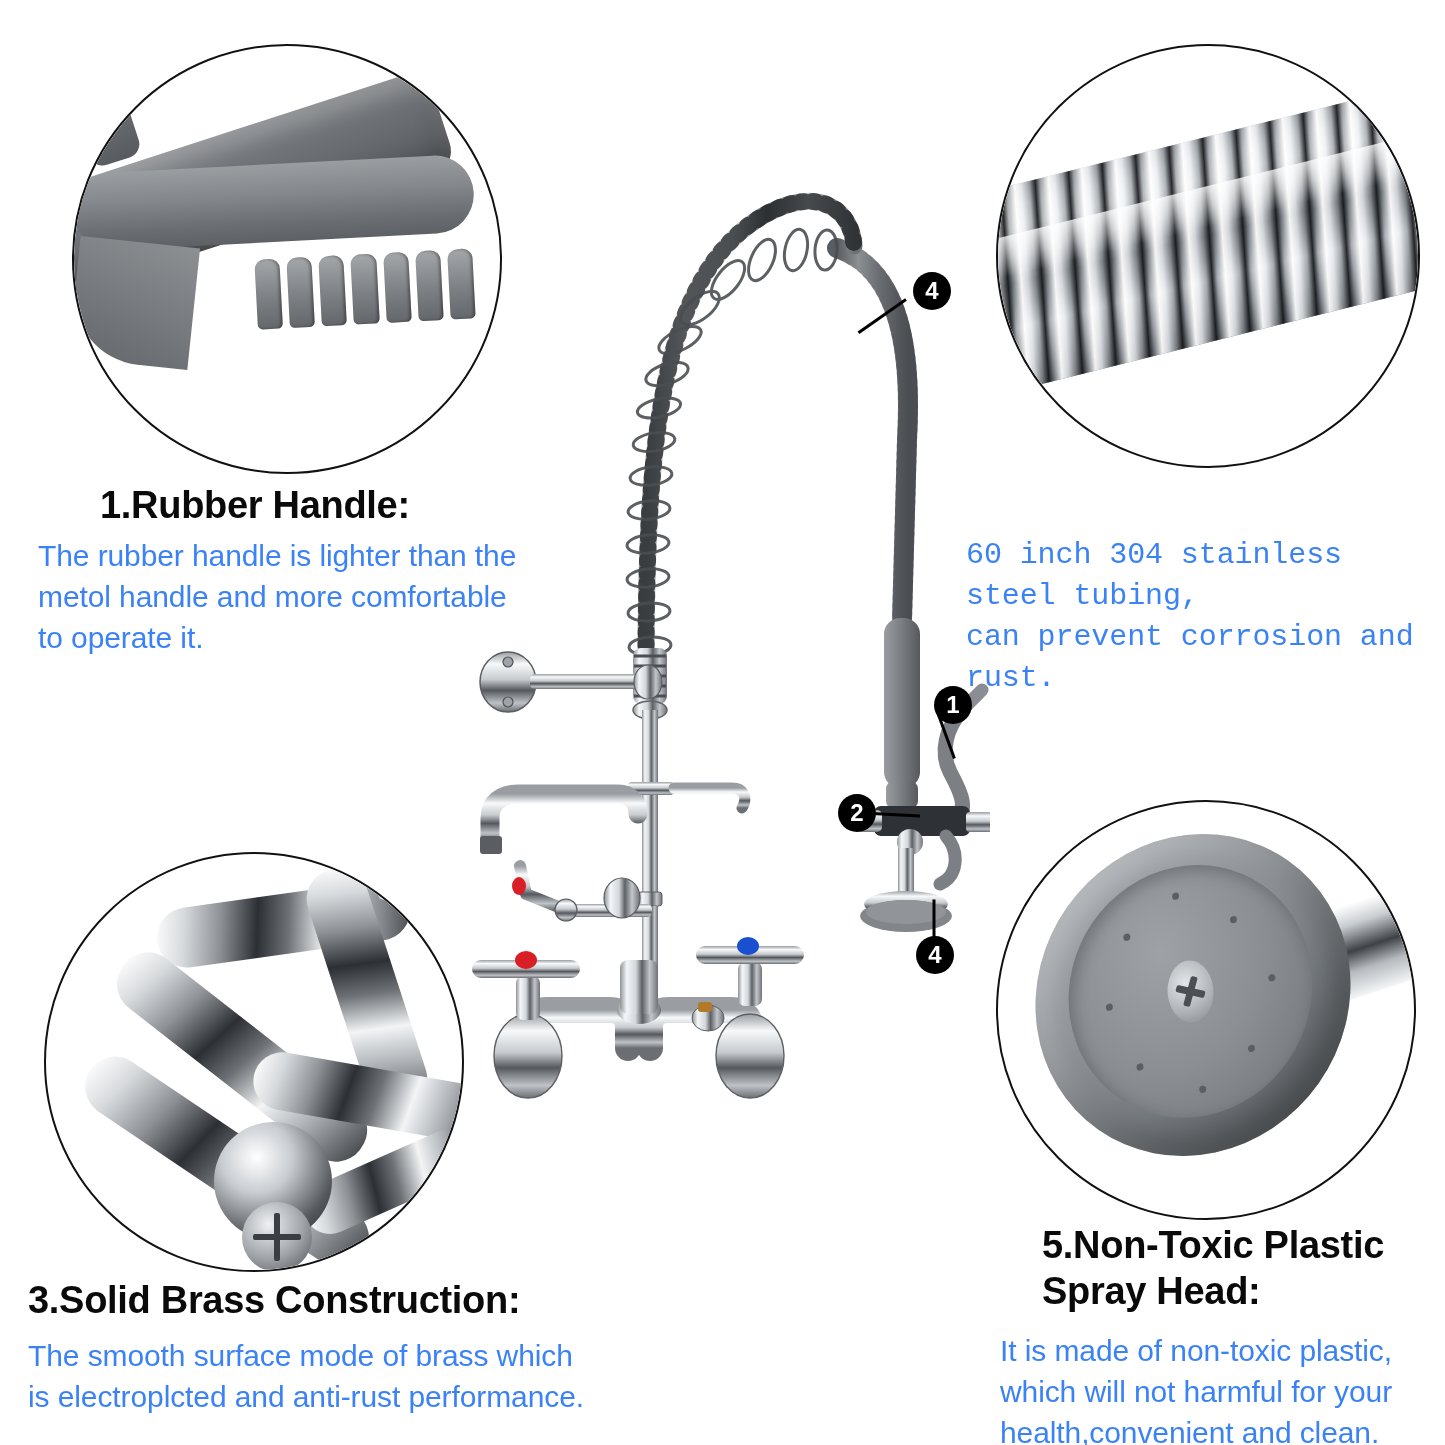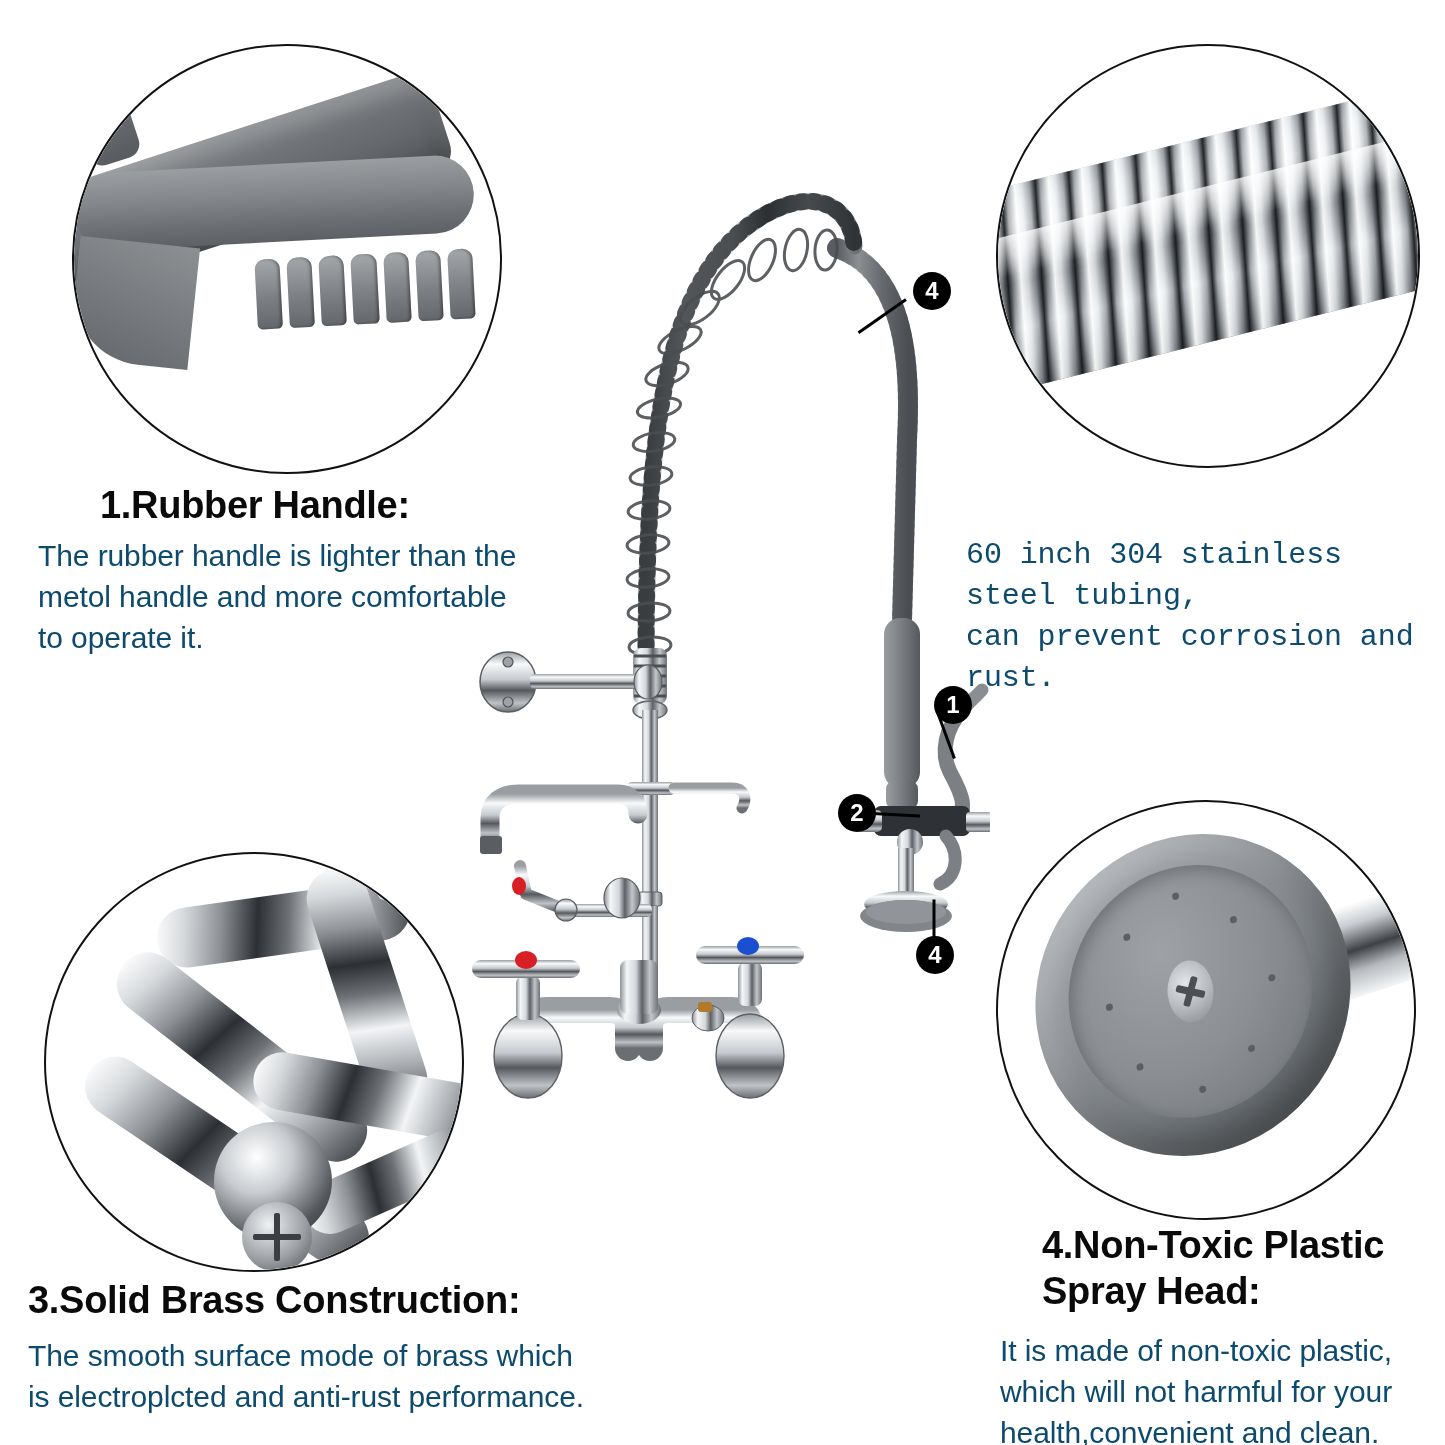--- a/index.html
+++ b/index.html
@@ -206,21 +206,21 @@
     position: absolute;
     font-weight: bold;
     color: #0a0a0a;
     font-size: 38px;
     line-height: 46px;
     letter-spacing: -0.3px;
     white-space: pre-line;
   }
   .sect-body {
     position: absolute;
-    color: #0c4a6e;
+    color: #3b82f6;
     font-size: 30px;
     line-height: 41px;
     letter-spacing: -0.1px;
     white-space: pre-line;
   }
 
   #title-1 { left: 100px; top: 482px; text-align: center; }
   #body-1  { left: 38px;  top: 535px; width: 520px; }
   #title-3 { left: 1048px; top: 482px; }
   #body-3  { left: 966px;  top: 535px; width: 470px; font-family: Liberation Mono, monospace; }
@@ -498,19 +498,19 @@
 metol handle and more comfortable
 to operate it.</div>
 
   <div class="sect-body" id="body-3">60 inch 304 stainless steel tubing,
 can prevent corrosion and rust.</div>
 
   <div class="sect-title" id="title-2">3.Solid Brass Construction:</div>
   <div class="sect-body" id="body-2">The smooth surface mode of brass which
 is electroplcted and anti-rust performance.</div>
 
-  <div class="sect-title" id="title-4">4.Non-Toxic Plastic
+  <div class="sect-title" id="title-4">5.Non-Toxic Plastic
 Spray Head:</div>
   <div class="sect-body" id="body-4">It is made of non-toxic plastic,
 which will not harmful for your
 health,convenient and clean.</div>
 
 </div>
 
 </body></html>

